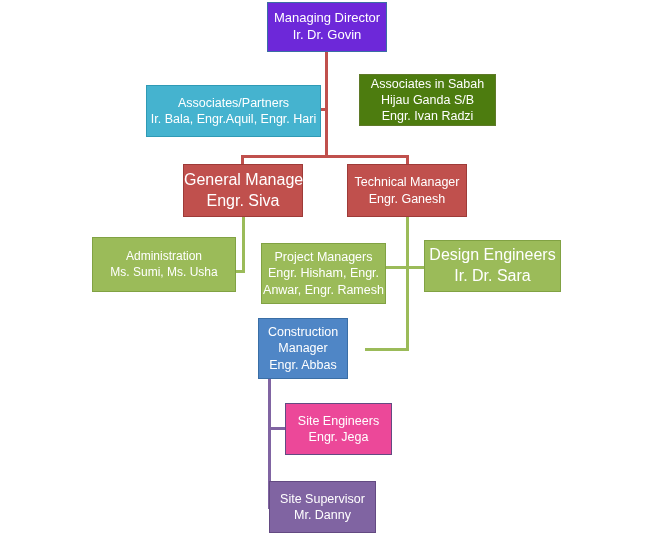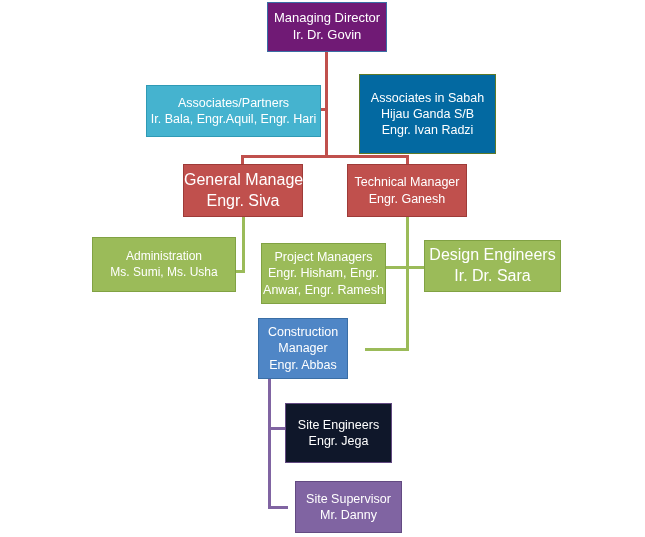--- a/index.html
+++ b/index.html
@@ -50,29 +50,29 @@
     <div class="connector" style="background: rgb(192, 80, 77); left: 241px; top: 155px; width: 3px; height: 11px;"></div>
     <div class="connector" style="background: rgb(192, 80, 77); left: 406px; top: 155px; width: 3px; height: 11px;"></div>
     <div class="connector" style="background: rgb(155, 187, 89); left: 242px; top: 217px; width: 3px; height: 56px;"></div>
     <div class="connector" style="background: rgb(155, 187, 89); left: 233px; top: 270px; width: 12px; height: 3px;"></div>
     <div class="connector" style="background: rgb(155, 187, 89); left: 406px; top: 217px; width: 3px; height: 134px;"></div>
     <div class="connector" style="background: rgb(155, 187, 89); left: 383px; top: 266px; width: 44px; height: 3px;"></div>
     <div class="connector" style="background: rgb(155, 187, 89); left: 365px; top: 348px; width: 44px; height: 3px;"></div>
     <div class="connector" style="background: rgb(128, 100, 162); left: 268px; top: 379px; width: 3px; height: 130px;"></div>
     <div class="connector" style="background: rgb(128, 100, 162); left: 268px; top: 427px; width: 20px; height: 3px;"></div>
     <div class="connector" style="background: rgb(128, 100, 162); left: 268px; top: 506px; width: 20px; height: 3px;"></div>
-    <div class="node" style="left: 267px; top: 2px; width: 120px; height: 50px; background: #701a75; border: 1px solid rgb(58, 110, 165); color: rgb(255, 255, 255); font-size: 13px;">
+    <div class="node" style="left: 267px; top: 2px; width: 120px; height: 50px; background: #6d28d9; border: 1px solid rgb(58, 110, 165); color: rgb(255, 255, 255); font-size: 13px;">
       <span class="line-text">Managing Director</span>
       <span class="line-text">Ir. Dr. Govin</span>
     </div>
     <div class="node" style="left: 146px; top: 85px; width: 175px; height: 52px; background: rgb(69, 179, 207); border: 1px solid rgb(47, 154, 181); color: rgb(255, 255, 255); font-size: 12.5px;">
       <span class="line-text">Associates/Partners</span>
       <span class="line-text">Ir. Bala, Engr.Aquil, Engr. Hari</span>
     </div>
-    <div class="node" style="left: 359px; top: 74px; width: 137px; height: 80px; background: #0369a1; border: 1px solid rgb(95, 122, 40); color: rgb(255, 255, 255); font-size: 12.5px;">
+    <div class="node" style="left: 359px; top: 74px; width: 137px; height: 52px; background: #4d7c0f; border: 1px solid rgb(95, 122, 40); color: rgb(255, 255, 255); font-size: 12.5px;">
       <span class="line-text">Associates in Sabah</span>
       <span class="line-text">Hijau Ganda S/B</span>
       <span class="line-text">Engr. Ivan Radzi</span>
     </div>
     <div class="node" style="left: 183px; top: 164px; width: 120px; height: 53px; background: rgb(192, 80, 77); border: 1px solid rgb(158, 59, 56); color: rgb(255, 255, 255); font-size: 16px;">
       <span class="line-text">General Manager</span>
       <span class="line-text">Engr. Siva</span>
     </div>
     <div class="node" style="left: 347px; top: 164px; width: 120px; height: 53px; background: rgb(192, 80, 77); border: 1px solid rgb(158, 59, 56); color: rgb(255, 255, 255); font-size: 12.5px;">
       <span class="line-text">Technical Manager</span>
@@ -89,21 +89,21 @@
     </div>
     <div class="node" style="left: 424px; top: 240px; width: 137px; height: 52px; background: rgb(155, 187, 89); border: 1px solid rgb(129, 162, 67); color: rgb(255, 255, 255); font-size: 16px;">
       <span class="line-text">Design Engineers</span>
       <span class="line-text">Ir. Dr. Sara</span>
     </div>
     <div class="node" style="left: 258px; top: 318px; width: 90px; height: 61px; background: rgb(79, 134, 198); border: 1px solid rgb(58, 110, 165); color: rgb(255, 255, 255); font-size: 12.5px;">
       <span class="line-text">Construction</span>
       <span class="line-text">Manager</span>
       <span class="line-text">Engr. Abbas</span>
     </div>
-    <div class="node" style="left: 285px; top: 403px; width: 107px; height: 60px; background: #0f172a; border: 1px solid rgb(99, 74, 130); color: rgb(255, 255, 255); font-size: 12.5px;">
+    <div class="node" style="left: 285px; top: 403px; width: 107px; height: 52px; background: #ec4899; border: 1px solid rgb(99, 74, 130); color: rgb(255, 255, 255); font-size: 12.5px;">
       <span class="line-text">Site Engineers</span>
       <span class="line-text">Engr. Jega</span>
     </div>
-    <div class="node" style="left: 295px; top: 481px; width: 107px; height: 52px; background: rgb(128, 100, 162); border: 1px solid rgb(99, 74, 130); color: rgb(255, 255, 255); font-size: 12.5px;">
+    <div class="node" style="left: 269px; top: 481px; width: 107px; height: 52px; background: rgb(128, 100, 162); border: 1px solid rgb(99, 74, 130); color: rgb(255, 255, 255); font-size: 12.5px;">
       <span class="line-text">Site Supervisor</span>
       <span class="line-text">Mr. Danny</span>
     </div>
   </div>
 
 </body></html>

